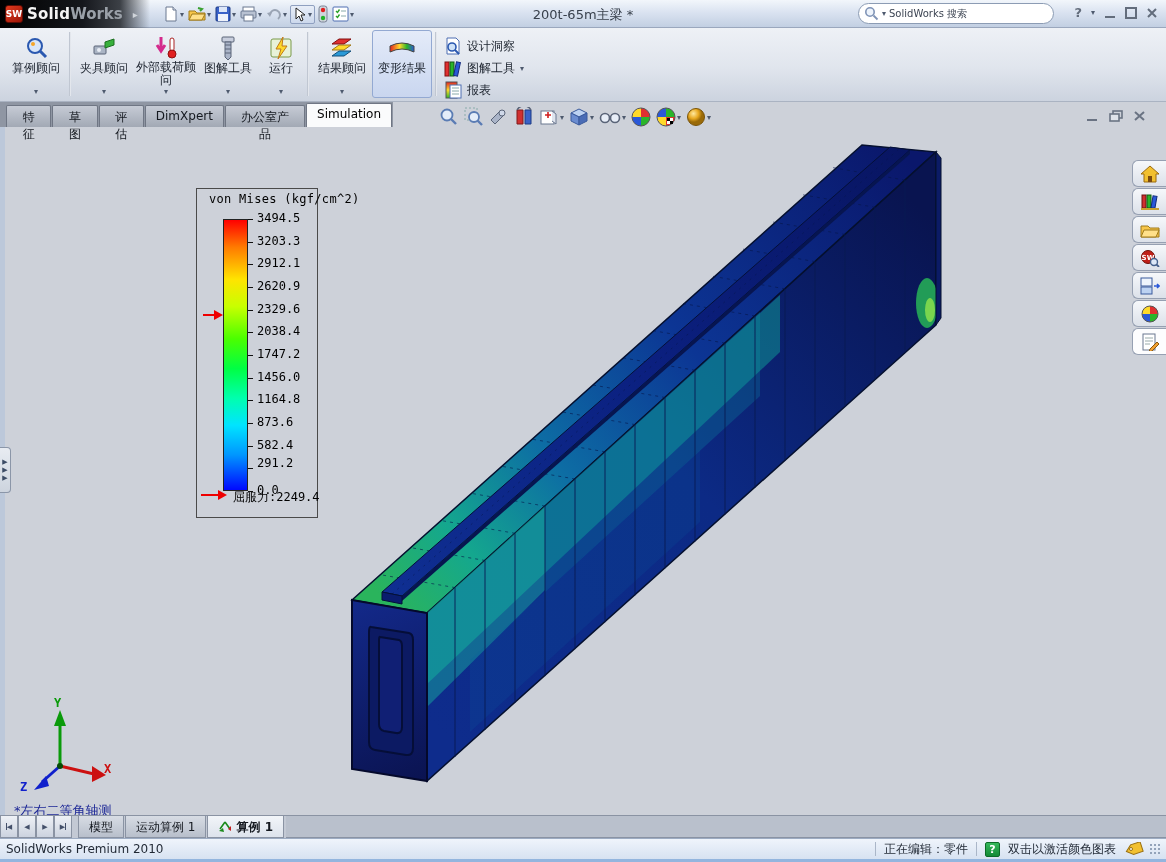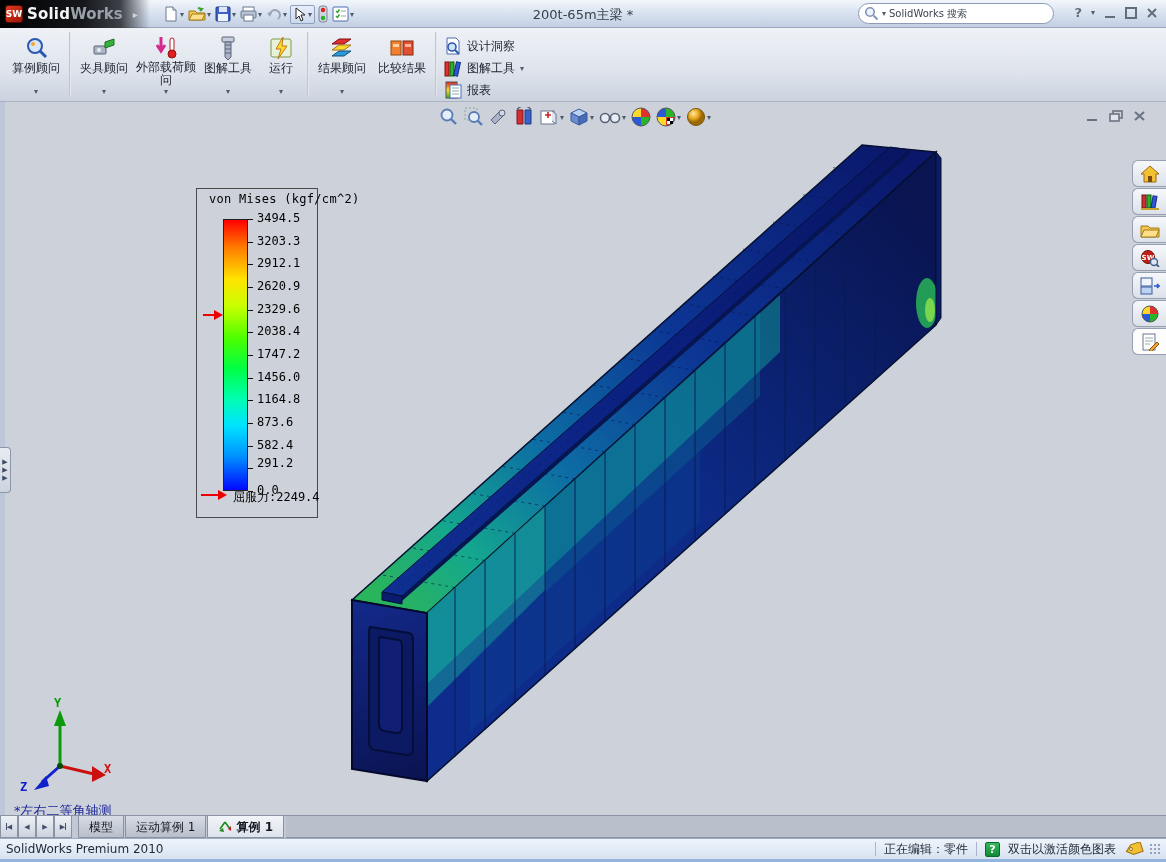--- a/index.html
+++ b/index.html
@@ -264,30 +264,35 @@
       <span class="ic">
           <svg width="26" height="24">
             <path d="M3,8 l7,-5 h12 l-7,5 z" fill="#e03030" stroke="#801010"></path>
             <path d="M3,14 l7,-5 h12 l-7,5 z" fill="#ffd92a" stroke="#a07818"></path>
             <path d="M3,20 l7,-5 h12 l-7,5 z" fill="#2a9ad8" stroke="#14507a"></path>
           </svg>
         </span>
       <span class="rb-label">结果顾问</span>
       <span class="dd">▾</span>
     </div>
-    <div class="rb-btn">
+    <div class="rb-btn active">
       <span class="ic">
-          <svg width="26" height="22">
-            <rect x="2" y="4" width="10" height="14" fill="#f08030" stroke="#904810"></rect>
-            <rect x="14" y="4" width="10" height="14" fill="#e05030" stroke="#802810"></rect>
-            <rect x="4" y="7" width="6" height="3" fill="#ffd0a0"></rect>
-            <rect x="16" y="7" width="6" height="3" fill="#ffb0a0"></rect>
-          </svg>
-        </span>
-      <span class="rb-label">比较结果</span>
+          <svg width="28" height="20">
+            <defs>
+              <linearGradient id="rg1" x1="0" y1="0" x2="1" y2="0">
+                <stop offset="0" stop-color="#e02020"></stop>
+                <stop offset=".4" stop-color="#ffd92a"></stop>
+                <stop offset=".7" stop-color="#2ab42a"></stop>
+                <stop offset="1" stop-color="#2a58d8"></stop>
+              </linearGradient>
+            </defs>
+            <path d="M2,8 q12,-6 24,0 l0,6 q-12,-6 -24,0 z" fill="url(#rg1)" stroke="#444"></path>
+          </svg>
+        </span>
+      <span class="rb-label">变形结果</span>
     </div>
     <div class="rb-sep"></div>
     <div class="rb-side">
       <div class="rb-siderow">
         <svg width="18" height="18">
             <path d="M3,1 h9 l3,3 v13 h-12 z" fill="#fff" stroke="#4f6fb2"></path>
             <circle cx="8" cy="10" r="4" fill="#cfe2f8" stroke="#2a58b0" stroke-width="1.6"></circle>
             <line x1="11" y1="13" x2="15" y2="17" stroke="#2a58b0" stroke-width="2"></line>
           </svg>
         <span>设计洞察</span>
@@ -402,20 +407,28 @@
     <line x1="392" y1="594" x2="900" y2="148" stroke="#06164a" stroke-dasharray="2,5" opacity="0.5"></line>
     <polygon points="382,592 402,596 402,604 382,600" fill="#0a1c6e" stroke="#041038"></polygon>
 
     <polygon points="352,600 427,613 427,781 352,769" fill="url(#gFront)" stroke="#04092b" stroke-width="2"></polygon>
     <path d="M371,627 L409,633 Q413,634 413,640 L413,748 Q413,756 406,755 L375,750 Q369,749 369,742 L369,633 Q369,626 371,627 Z" fill="#0c1a63" stroke="#050e38" stroke-width="2"></path>
     <path d="M380,637 L399,640 Q402,641 402,646 L402,727 Q402,734 396,733 L384,731 Q379,730 379,724 L379,642 Q379,636 380,637 Z" fill="#101f74" stroke="#050e38" stroke-width="2"></path>
   </svg>
 
   <div class="edgecol"></div>
 
+  <div class="tabstrip">
+    <div class="ctab">特征</div>
+    <div class="ctab">草图</div>
+    <div class="ctab">评估</div>
+    <div class="ctab">DimXpert</div>
+    <div class="ctab">办公室产品</div>
+    <div class="ctab active">Simulation</div>
+  </div>
 
   <div class="headsup">
     <span class="hu">
         <svg width="20" height="20">
           <circle cx="8" cy="8" r="5.5" fill="#e4edf9" stroke="#5a7cb4" stroke-width="1.8"></circle>
           <line x1="12" y1="12" x2="17" y2="17" stroke="#5a7cb4" stroke-width="2.4"></line>
         </svg>
       </span>
     <span class="hu">
         <svg width="20" height="20">

